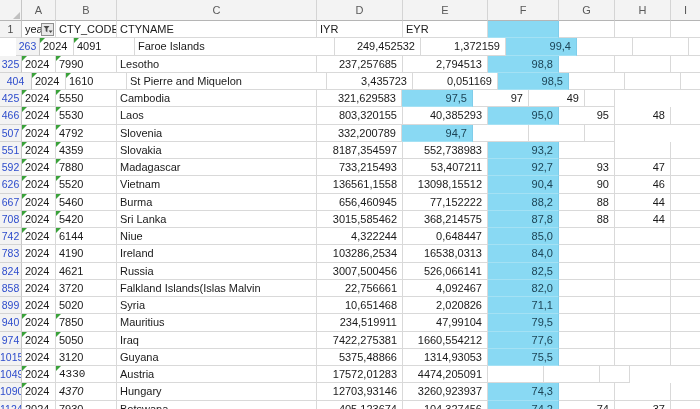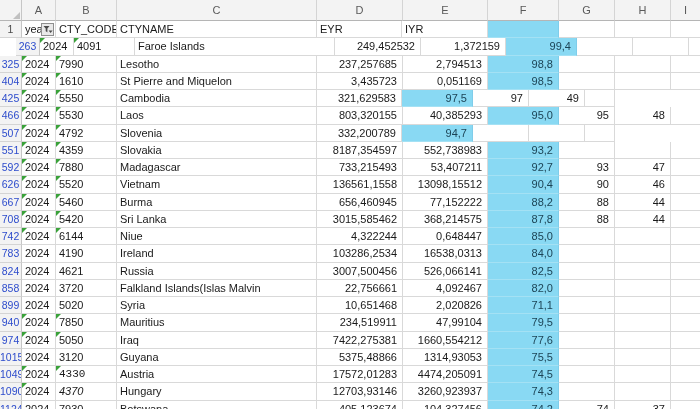--- a/index.html
+++ b/index.html
@@ -111,22 +111,22 @@
       <div class="row">
         <div class="rowhdr plain" style="width: 22px;">1</div>
         <div class="cell" style="width: 34px;">yea<div class="filter-btn">
             <svg width="10" height="10" viewBox="0 0 10 10">
               <path d="M0.5 1 L6.5 1 L4.4 3.6 L4.4 7.2 L2.7 6.2 L2.7 3.6 Z" fill="#4a4a4a"></path>
               <path d="M5.6 5.6 L9.6 5.6 L7.6 7.9 Z" fill="#4a4a4a"></path>
             </svg>
           </div></div>
         <div class="cell" style="width: 61px;">CTY_CODE</div>
         <div class="cell" style="width: 200px;">CTYNAME</div>
+        <div class="cell" style="width: 86px;">IYR</div>
         <div class="cell" style="width: 85px;">EYR</div>
-        <div class="cell" style="width: 86px;">IYR</div>
         <div class="cell sel" style="width: 71px;"></div>
         <div class="cell" style="width: 56px;"></div>
         <div class="cell" style="width: 56px;"></div>
         <div class="cell" style="width: 30px;"></div>
       </div>
       <div class="row">
         <div class="rowhdr filtered" style="width: 24px; margin-left: 16px;">263</div>
         <div class="cell" style="width: 34px;">2024<div class="gtri"></div></div>
         <div class="cell" style="width: 61px;">4091<div class="gtri"></div></div>
         <div class="cell" style="width: 200px;">Faroe Islands</div>
@@ -143,21 +143,21 @@
         <div class="cell" style="width: 61px;">7990<div class="gtri"></div></div>
         <div class="cell" style="width: 200px;">Lesotho</div>
         <div class="cell num" style="width: 86px;">237,257685</div>
         <div class="cell num" style="width: 85px;">2,794513</div>
         <div class="cell num sel" style="width: 71px;">98,8</div>
         <div class="cell num" style="width: 56px;"></div>
         <div class="cell num" style="width: 56px;"></div>
         <div class="cell num" style="width: 30px;"></div>
       </div>
       <div class="row">
-        <div class="rowhdr filtered" style="width: 22px;">404</div>
+        <div class="rowhdr filtered" style="width: 32px;">404</div>
         <div class="cell" style="width: 34px;">2024<div class="gtri"></div></div>
         <div class="cell" style="width: 61px;">1610<div class="gtri"></div></div>
         <div class="cell" style="width: 200px;">St Pierre and Miquelon</div>
         <div class="cell num" style="width: 86px;">3,435723</div>
         <div class="cell num" style="width: 85px;">0,051169</div>
         <div class="cell num sel" style="width: 71px;">98,5</div>
         <div class="cell num" style="width: 56px;"></div>
         <div class="cell num" style="width: 56px;"></div>
         <div class="cell num" style="width: 30px;"></div>
       </div>
@@ -351,21 +351,20 @@
         <div class="cell num" style="width: 56px;"></div>
         <div class="cell num" style="width: 30px;"></div>
       </div>
       <div class="row">
         <div class="rowhdr filtered" style="width: 22px;">1049</div>
         <div class="cell" style="width: 34px;">2024<div class="gtri"></div></div>
         <div class="cell" style="width: 61px; font-family: Liberation Mono, monospace;">4330<div class="gtri"></div></div>
         <div class="cell" style="width: 200px;">Austria</div>
         <div class="cell num" style="width: 86px;">17572,01283</div>
         <div class="cell num" style="width: 85px;">4474,205091</div>
-        <div class="cell num sel" style="width: 71px;">74,5</div>
         <div class="cell num" style="width: 56px;"></div>
         <div class="cell num" style="width: 56px;"></div>
         <div class="cell num" style="width: 30px;"></div>
       </div>
       <div class="row">
         <div class="rowhdr filtered" style="width: 22px;">1090</div>
         <div class="cell" style="width: 34px;">2024<div class="gtri"></div></div>
         <div class="cell" style="width: 61px; font-style: italic;">4370</div>
         <div class="cell" style="width: 200px;">Hungary</div>
         <div class="cell num" style="width: 86px;">12703,93146</div>

